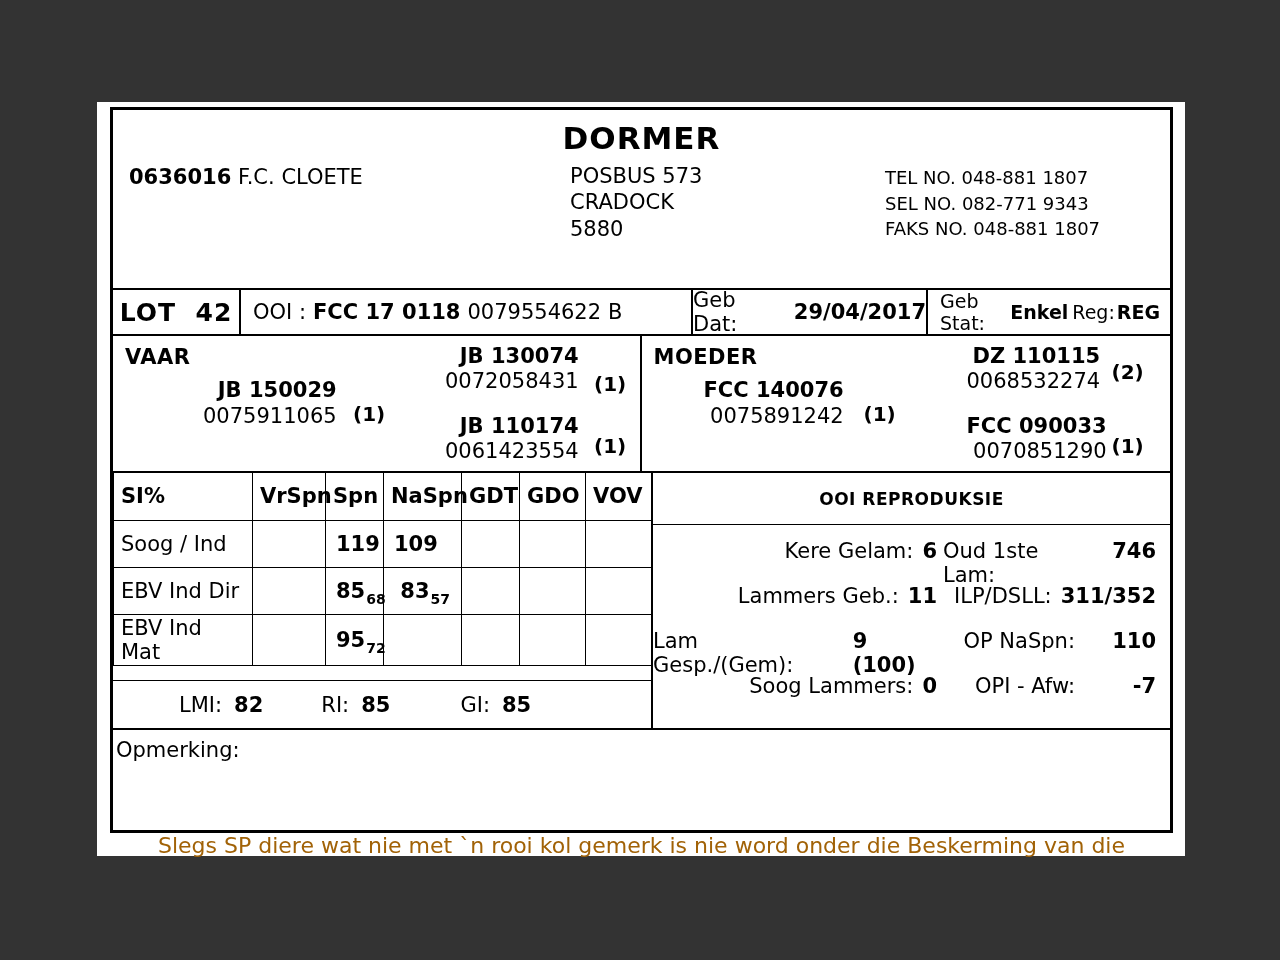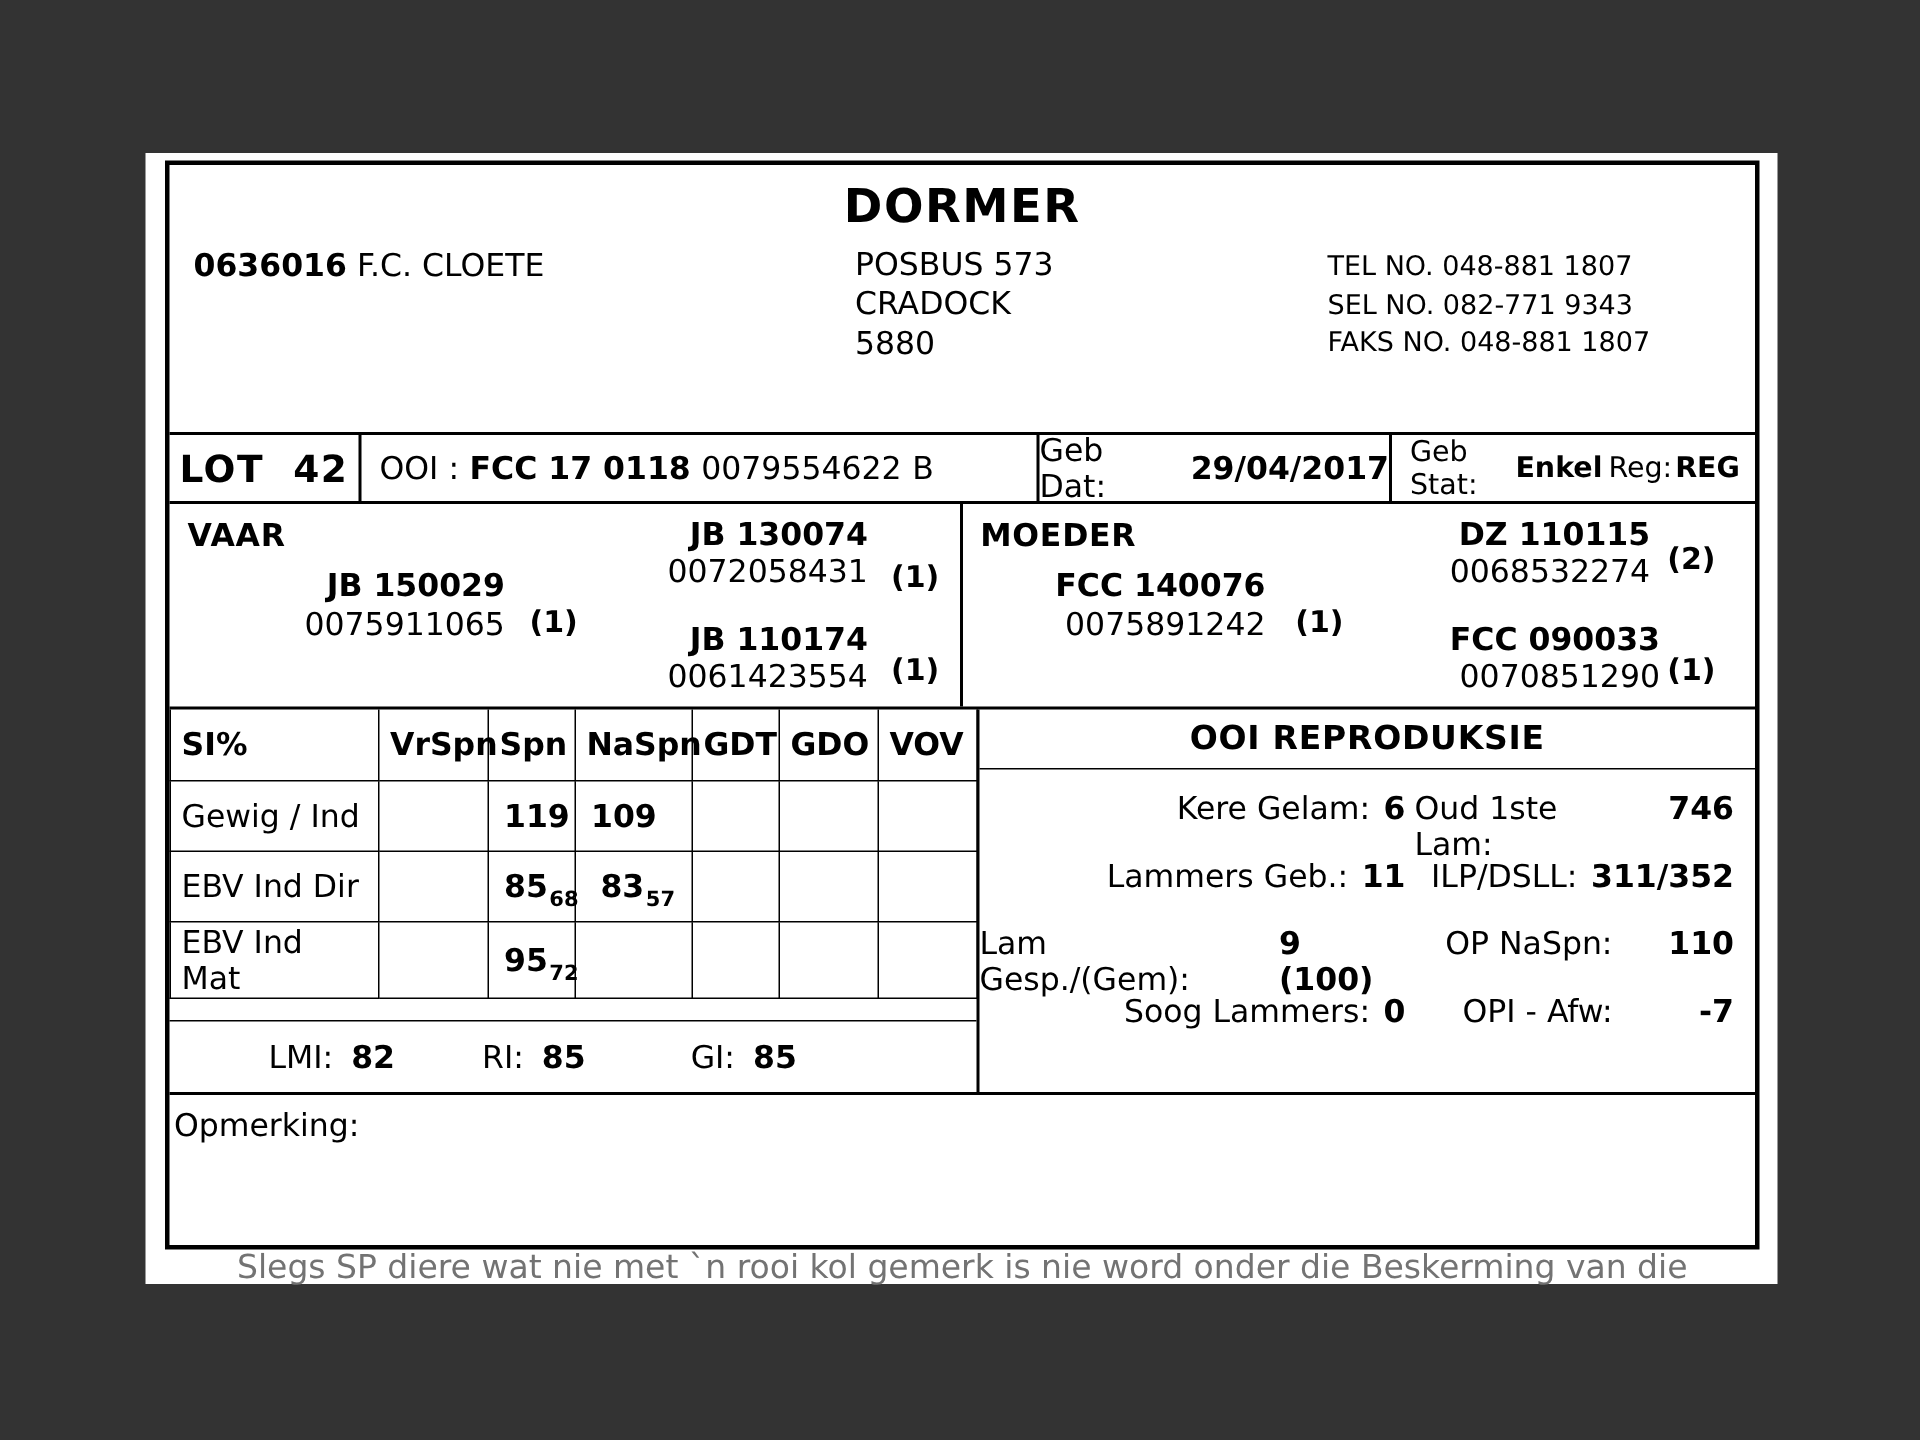--- a/index.html
+++ b/index.html
@@ -207,27 +207,27 @@
     align-items: center;
     font-size: 21px;
   }
   .lmirow .grp { display: flex; align-items: flex-end; gap: 12px; }
   .lmirow .grp .v { font-weight: bold; }
   .lmirow .g1 { margin-left: 66px; }
   .lmirow .g2 { margin-left: 58px; }
   .lmirow .g3 { margin-left: 70px; }
 
   .repro-title {
-    height: 40px;
+    height: 52px;
     border-bottom: 1px solid #000;
     box-sizing: border-box;
     display: flex;
     align-items: center;
     justify-content: center;
-    font-size: 22px;
+    font-size: 17px;
     font-weight: bold;
     letter-spacing: 0.5px;
   }
   .repro-body { padding: 14px 0 0 0; }
   .rrow {
     display: flex;
     align-items: baseline;
     height: 45px;
     font-size: 21px;
   }
@@ -387,21 +387,21 @@
               <tr class="hdrrow">
                 <th>SI%</th>
                 <th>VrSpn</th>
                 <th>Spn</th>
                 <th>NaSpn</th>
                 <th>GDT</th>
                 <th>GDO</th>
                 <th>VOV</th>
               </tr>
               <tr>
-                <td class="rowlabel">Gewig / Ind</td>
+                <td class="rowlabel">Soog / Ind</td>
                 <td class="val"></td>
                 <td class="val">119</td>
                 <td class="val">109</td>
                 <td class="val"></td>
                 <td class="val"></td>
                 <td class="val"></td>
               </tr>
               <tr>
                 <td class="rowlabel">EBV Ind Dir</td>
                 <td class="val"></td>
@@ -485,14 +485,14 @@
           </div>
       </div>
     </div>
 
     <div class="opm">
       <div class="opm-label">Opmerking:</div>
     </div>
 
   </div>
 
-  <div class="redfoot" style="color: #737373;">Slegs SP diere wat nie met `n rooi kol gemerk is nie word onder die Beskerming van die</div>
+  <div class="redfoot" style="color: #a16207;">Slegs SP diere wat nie met `n rooi kol gemerk is nie word onder die Beskerming van die</div>
 </div>
 
 </body></html>

